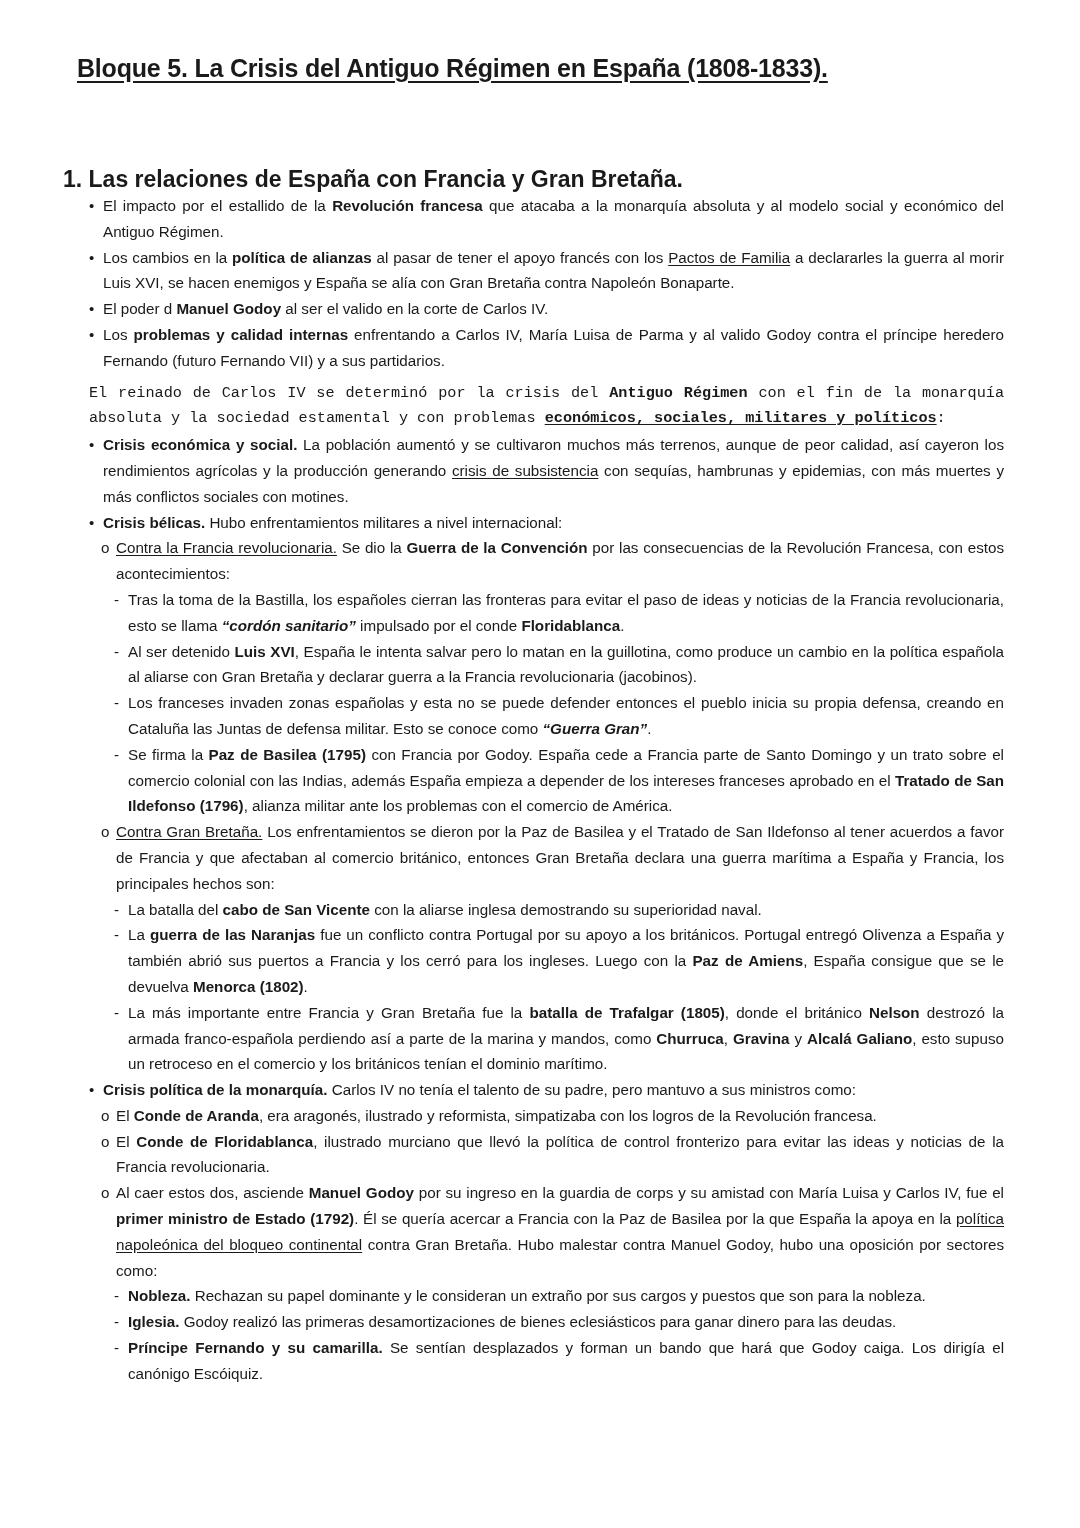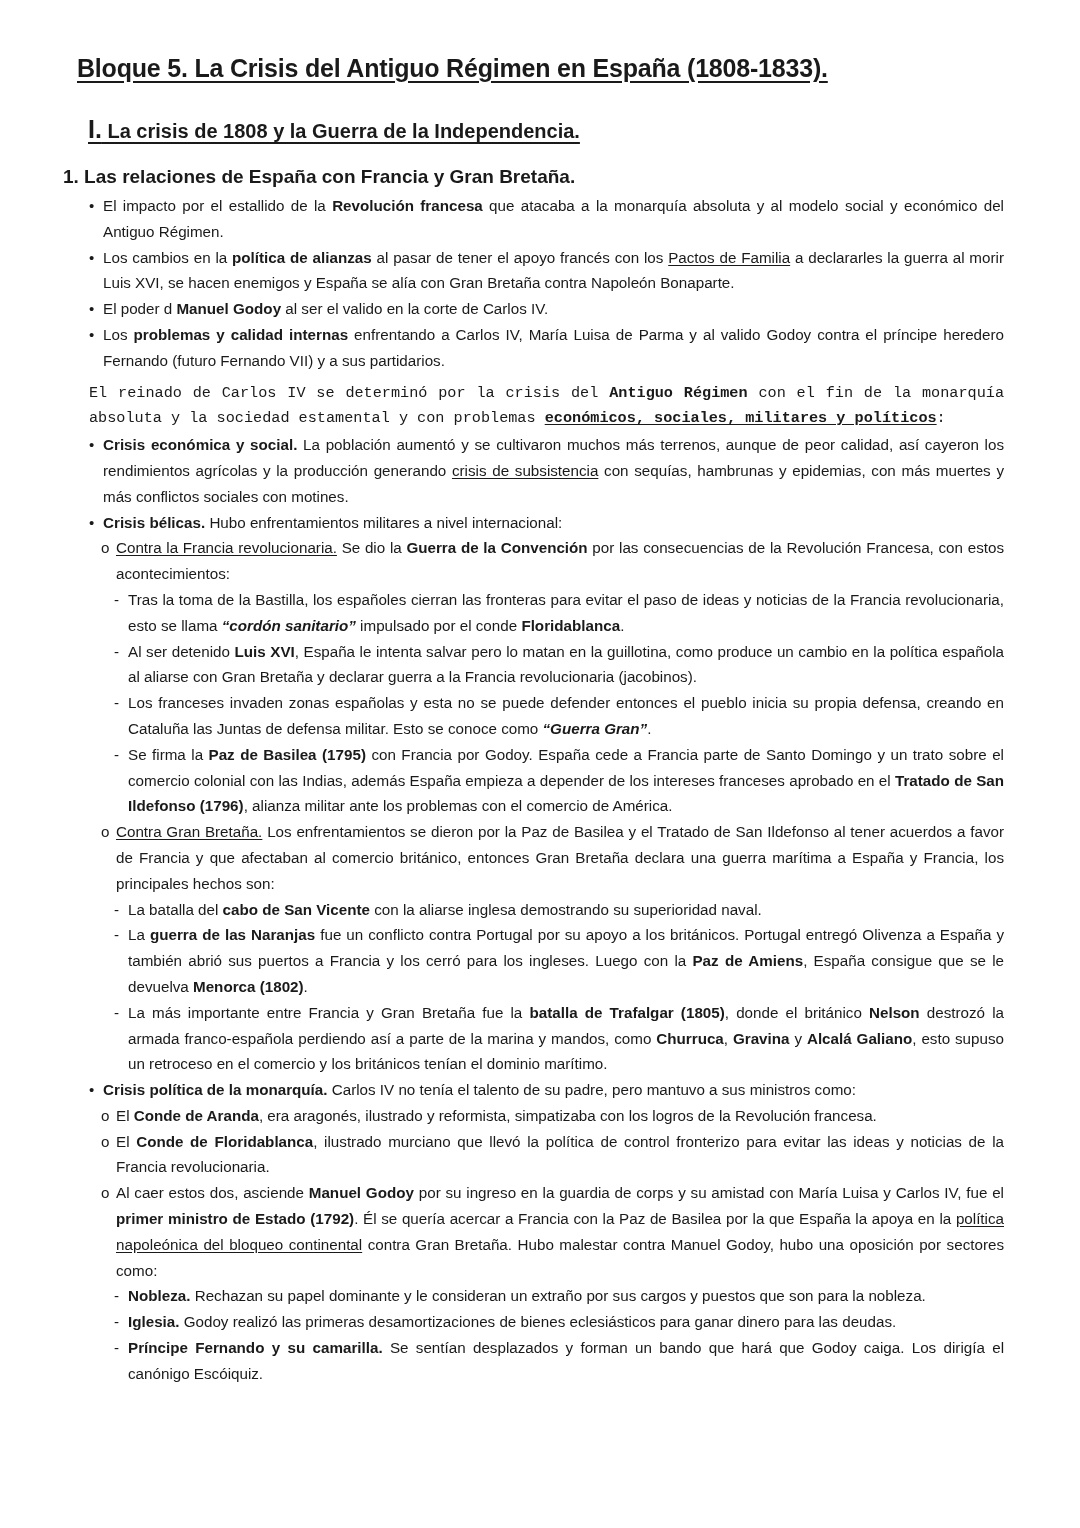--- a/index.html
+++ b/index.html
@@ -4,42 +4,41 @@
 <style>
   html, body { margin: 0; padding: 0; background: #ffffff; }
   body { width: 1080px; height: 1528px; position: relative; overflow: hidden;
          font-family: "Liberation Sans", "DejaVu Sans", sans-serif; color: #1a1a1a; }
   .page { position: absolute; left: 0; top: 0; width: 1080px; height: 1528px; }
   .title { position: absolute; left: 77px; top: 54px; font-size: 25px; font-weight: bold;
            text-decoration: underline; text-underline-offset: 4px; letter-spacing: -0.2px; margin: 0; }
   .subtitle { position: absolute; left: 88px; top: 115px; font-size: 20px; font-weight: bold;
               text-decoration: underline; text-underline-offset: 4px; margin: 0; }
   .subtitle .roman { font-size: 25px; }
-  .section-heading { position: absolute; left: 63px; top: 166px; font-size: 19px; font-weight: bold; margin: 0; }
+  .section-heading { position: absolute; left: 63px; top: 166px; font-size: 23px; font-weight: bold; margin: 0; }
   .body { position: absolute; left: 89px; top: 193px; width: 915px; font-size: 15.2px; line-height: 25.8px; }
   .p { margin: 0; text-align: justify; }
   .p.gap { margin-top: 7px; font-family: Liberation Mono, monospace; }
   .li { position: relative; text-align: justify; }
   .li.l1 { padding-left: 14px; }
   .li.l2 { padding-left: 27px; margin-left: 0; }
   .li.l3 { padding-left: 39px; }
   .marker { position: absolute; top: 0; }
   .l1 .marker { left: 0; font-size: 15px; }
   .l2 .marker { left: 12px; }
   .l3 .marker { left: 25px; }
   .b { font-weight: bold; }
   .i { font-style: italic; }
   .u { text-decoration: underline; text-underline-offset: 2px; }
 </style>
 </head>
 <body>
 
 <div class="page">
   <h1 class="title">Bloque 5. La Crisis del Antiguo Régimen en España (1808-1833).</h1>
-  <h2 class="subtitle"><span class="roman">I.</span><span> La crisis de 1808 y la Guerra de la Independencia.</span></h2>
   <h3 class="section-heading">1. Las relaciones de España con Francia y Gran Bretaña.</h3>
   <div class="body" id="body">
       <div class="li l1"><span class="marker">•</span><span>El impacto por el estallido de la </span><span class="b">Revolución francesa</span><span> que atacaba a la monarquía absoluta y al modelo social y económico del Antiguo Régimen.</span></div>
       <div class="li l1"><span class="marker">•</span><span>Los cambios en la </span><span class="b">política de alianzas</span><span> al pasar de tener el apoyo francés con los </span><span class="u">Pactos de Familia</span><span> a declararles la guerra al morir Luis XVI, se hacen enemigos y España se alía con Gran Bretaña contra Napoleón Bonaparte.</span></div>
       <div class="li l1"><span class="marker">•</span><span>El poder d </span><span class="b">Manuel Godoy</span><span> al ser el valido en la corte de Carlos IV.</span></div>
       <div class="li l1"><span class="marker">•</span><span>Los </span><span class="b">problemas y calidad internas</span><span> enfrentando a Carlos IV, María Luisa de Parma y al valido Godoy contra el príncipe heredero Fernando (futuro Fernando VII) y a sus partidarios.</span></div>
       <div class="p gap"><span>El reinado de Carlos IV se determinó por la crisis del </span><span class="b">Antiguo Régimen</span><span> con el fin de la monarquía absoluta y la sociedad estamental y con problemas </span><span class="b u">económicos, sociales, militares y políticos</span><span>:</span></div>
       <div class="li l1"><span class="marker">•</span><span class="b">Crisis económica y social.</span><span> La población aumentó y se cultivaron muchos más terrenos, aunque de peor calidad, así cayeron los rendimientos agrícolas y la producción generando </span><span class="u">crisis de subsistencia</span><span> con sequías, hambrunas y epidemias, con más muertes y más conflictos sociales con motines.</span></div>
       <div class="li l1"><span class="marker">•</span><span class="b">Crisis bélicas.</span><span> Hubo enfrentamientos militares a nivel internacional:</span></div>
       <div class="li l2"><span class="marker">o</span><span class="u">Contra la Francia revolucionaria.</span><span> Se dio la </span><span class="b">Guerra de la Convención</span><span> por las consecuencias de la Revolución Francesa, con estos acontecimientos:</span></div>

